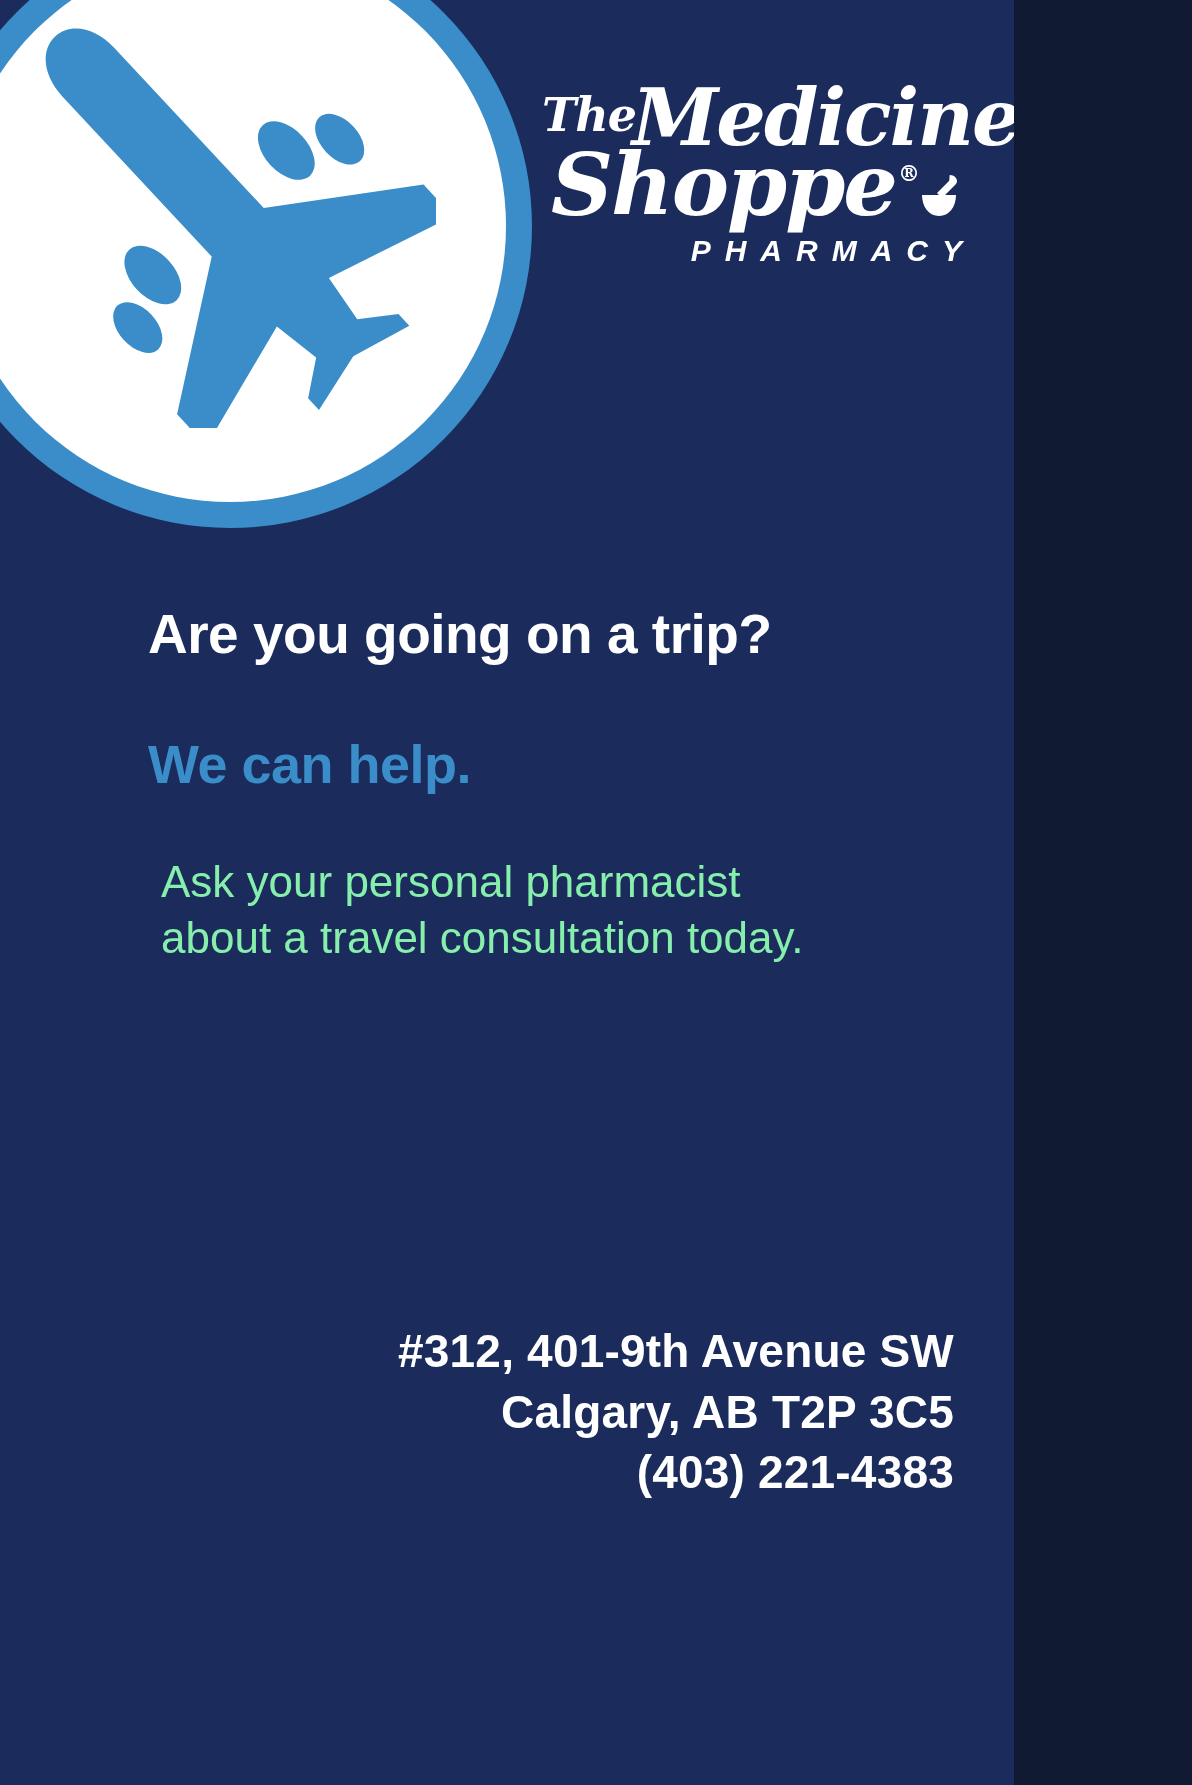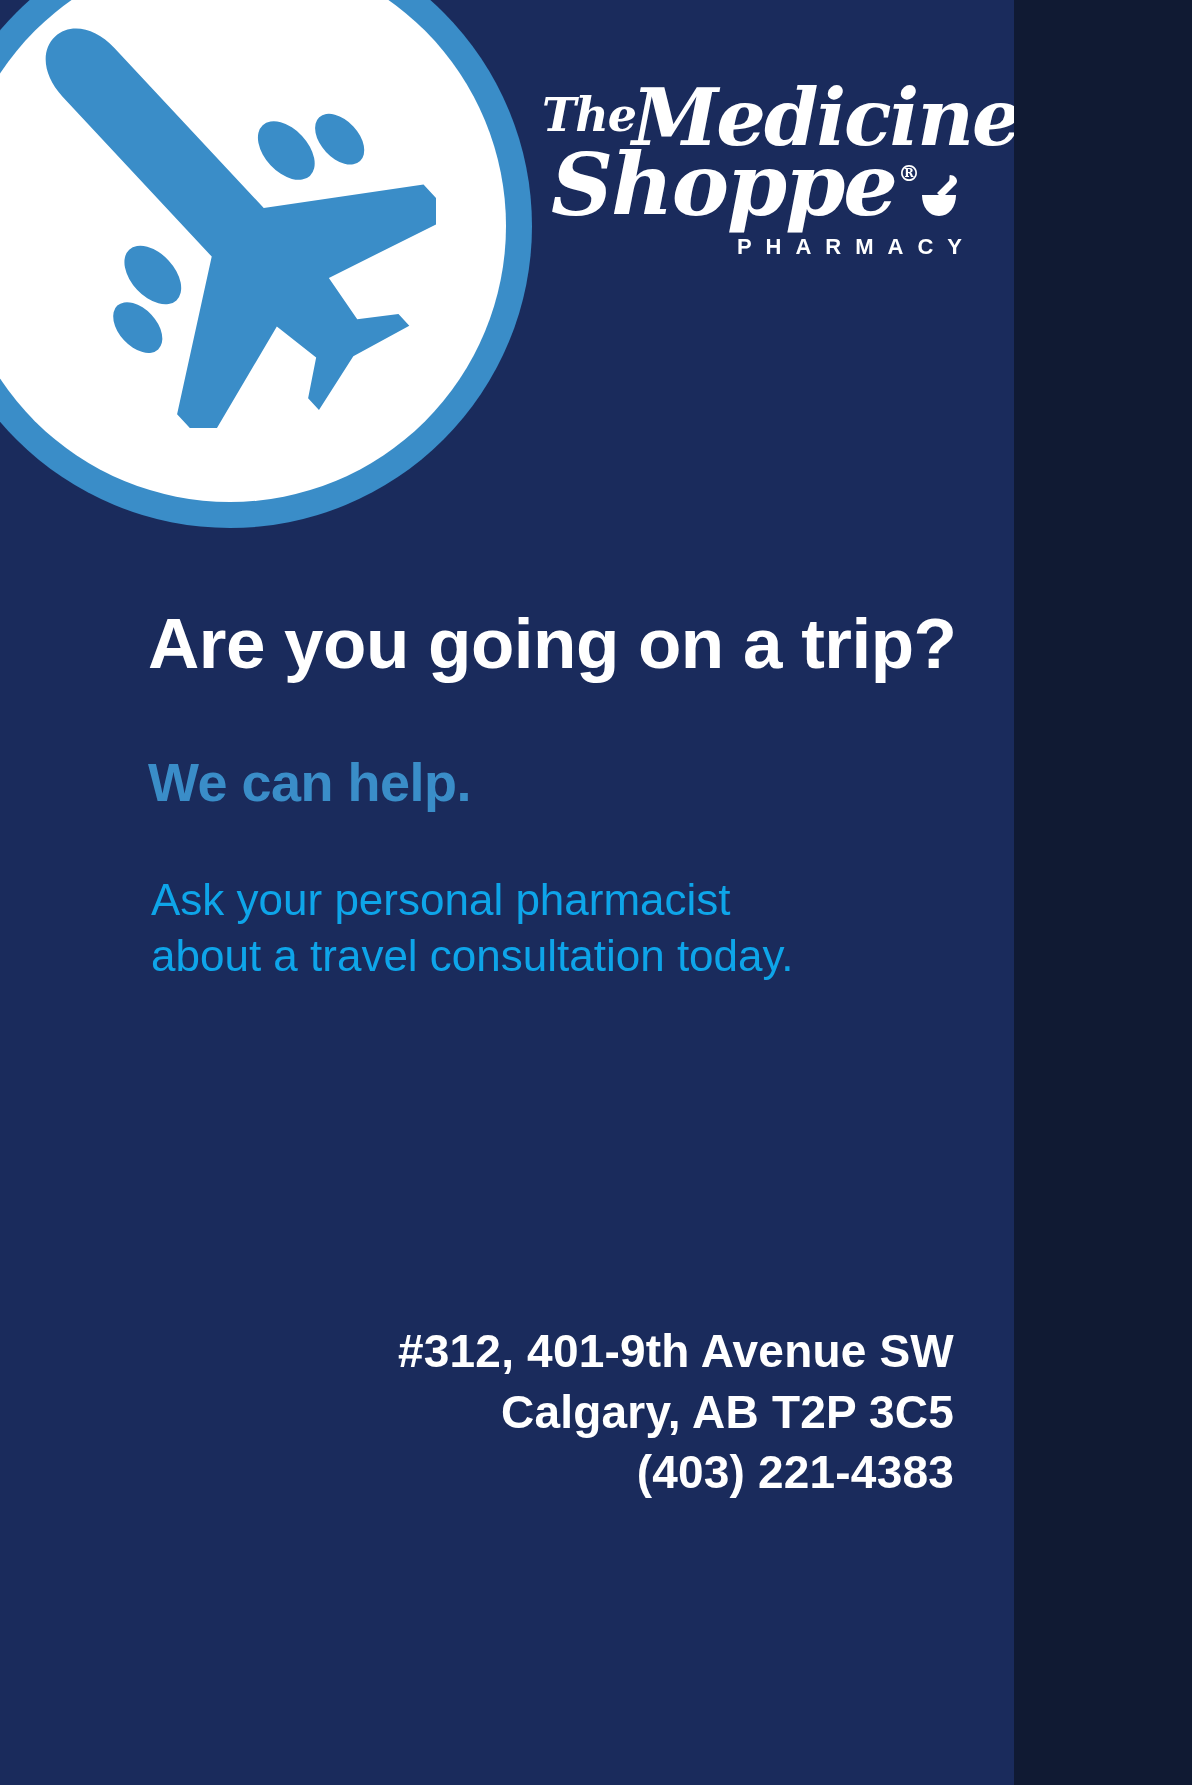--- a/index.html
+++ b/index.html
@@ -99,62 +99,63 @@
     display: inline-block;
     width: 42px;
     height: 46px;
     vertical-align: -4px;
     margin-left: 2px;
   }
   .logo-line3 {
     display: block;
     font-family: "Liberation Sans", sans-serif;
     font-weight: 700;
-    font-size: 22px;
+    font-size: 30px;
     letter-spacing: 14px;
     margin-top: 10px;
     margin-right: -14px;
     white-space: nowrap;
+    font-style: italic;
   }
 
   
   .copy {
     position: absolute;
     left: 148px;
     top: 604px;
     width: 900px;
   }
   .headline {
     color: #ffffff;
     font-weight: 700;
-    font-size: 71px;
+    font-size: 55px;
     line-height: 1.12;
     letter-spacing: -0.5px;
     margin: 0;
     white-space: pre-line;
   }
   .headline.second {
     margin-top: 68px;
   }
   .accent {
     color: #3a8dc8;
     font-weight: 700;
     font-size: 54px;
     line-height: 1.12;
     letter-spacing: -0.5px;
     margin: 0;
     margin-top: 68px;
   }
   .bodytext {
-    color: #0ea5e9;
+    color: #86efac;
     font-weight: 300;
     font-size: 44px;
     line-height: 1.28;
     letter-spacing: 0px;
-    margin: 3px;
+    margin: 13px;
     margin-top: 60px;
     white-space: pre-line;
   }
 
   
   .address {
     position: absolute;
     right: 60px;
     bottom: 282px;
     text-align: right;

